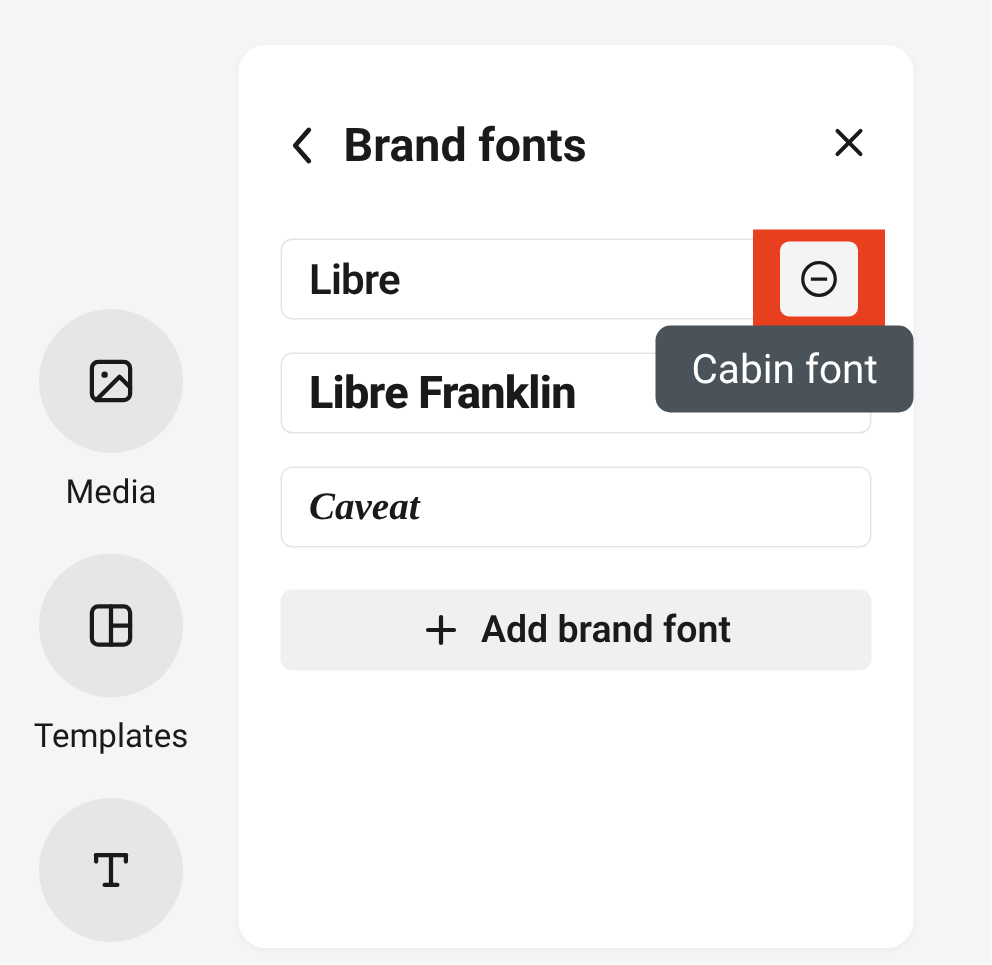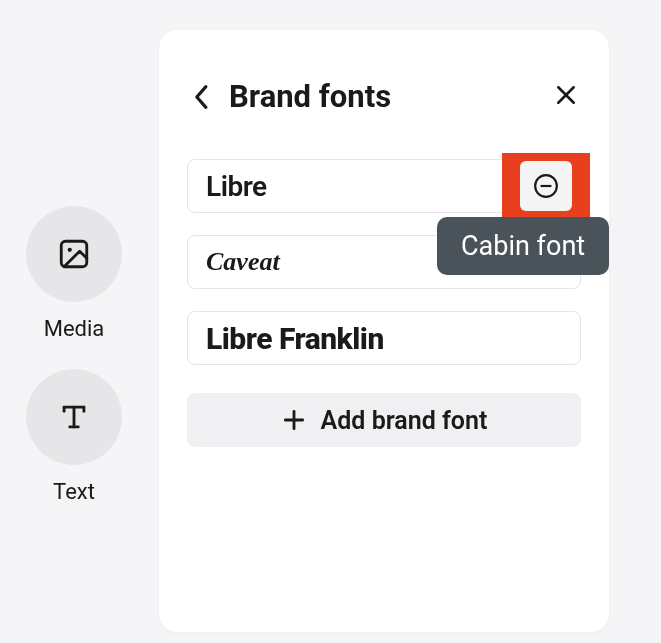--- a/index.html
+++ b/index.html
@@ -177,20 +177,30 @@
     <div class="sidebar-circle">
       <svg width="34" height="34" viewBox="0 0 24 24" fill="none" stroke="#1a1a1a" stroke-width="2" stroke-linecap="round" stroke-linejoin="round">
         <rect x="3" y="3" width="18" height="18" rx="3"></rect>
         <circle cx="9" cy="9" r="1.5" fill="#1a1a1a" stroke="none"></circle>
         <path d="M21 15l-5-5L5 21"></path>
       </svg>
     </div>
     <span class="sidebar-label">Media</span>
   </div>
 
+  <div class="sidebar-item">
+    <div class="sidebar-circle">
+      <svg width="34" height="34" viewBox="0 0 24 24" fill="none" stroke="#1a1a1a" stroke-width="2" stroke-linecap="round" stroke-linejoin="round">
+        <rect x="3" y="3" width="18" height="18" rx="3"></rect>
+        <line x1="12" y1="3" x2="12" y2="21"></line>
+        <line x1="12" y1="12" x2="21" y2="12"></line>
+      </svg>
+    </div>
+    <span class="sidebar-label">Templates</span>
+  </div>
 
   <div class="sidebar-item">
     <div class="sidebar-circle">
       <svg width="34" height="34" viewBox="0 0 24 24" fill="none" stroke="#1a1a1a" stroke-width="2" stroke-linecap="round" stroke-linejoin="round">
         <path d="M5 5v3"></path>
           <path d="M19 5v3"></path>
         <path d="M5 5h14"></path>
         <path d="M12 5v14"></path>
         <path d="M9 19h6"></path>
       </svg>
@@ -223,25 +233,25 @@
         <div class="remove-inner">
           <svg width="26" height="26" viewBox="0 0 24 24" fill="none" stroke="#1a1a1a" stroke-width="2">
             <circle cx="12" cy="12" r="10"></circle>
             <line x1="7" y1="12" x2="17" y2="12"></line>
           </svg>
         </div>
       </div>
     </div>
 
     <div class="font-item">
+      <span class="font-name font-libre">Libre Franklin</span>
+    </div>
+
+    <div class="font-item">
       <span class="font-name font-caveat">Caveat</span>
-    </div>
-
-    <div class="font-item">
-      <span class="font-name font-libre">Libre Franklin</span>
     </div>
   </div>
 
   <div class="add-btn">
     <svg width="26" height="26" viewBox="0 0 24 24" fill="none" stroke="#1a1a1a" stroke-width="2.6" stroke-linecap="round">
       <line x1="12" y1="4" x2="12" y2="20"></line>
       <line x1="4" y1="12" x2="20" y2="12"></line>
     </svg>
     <span class="add-label">Add brand font</span>
   </div>

